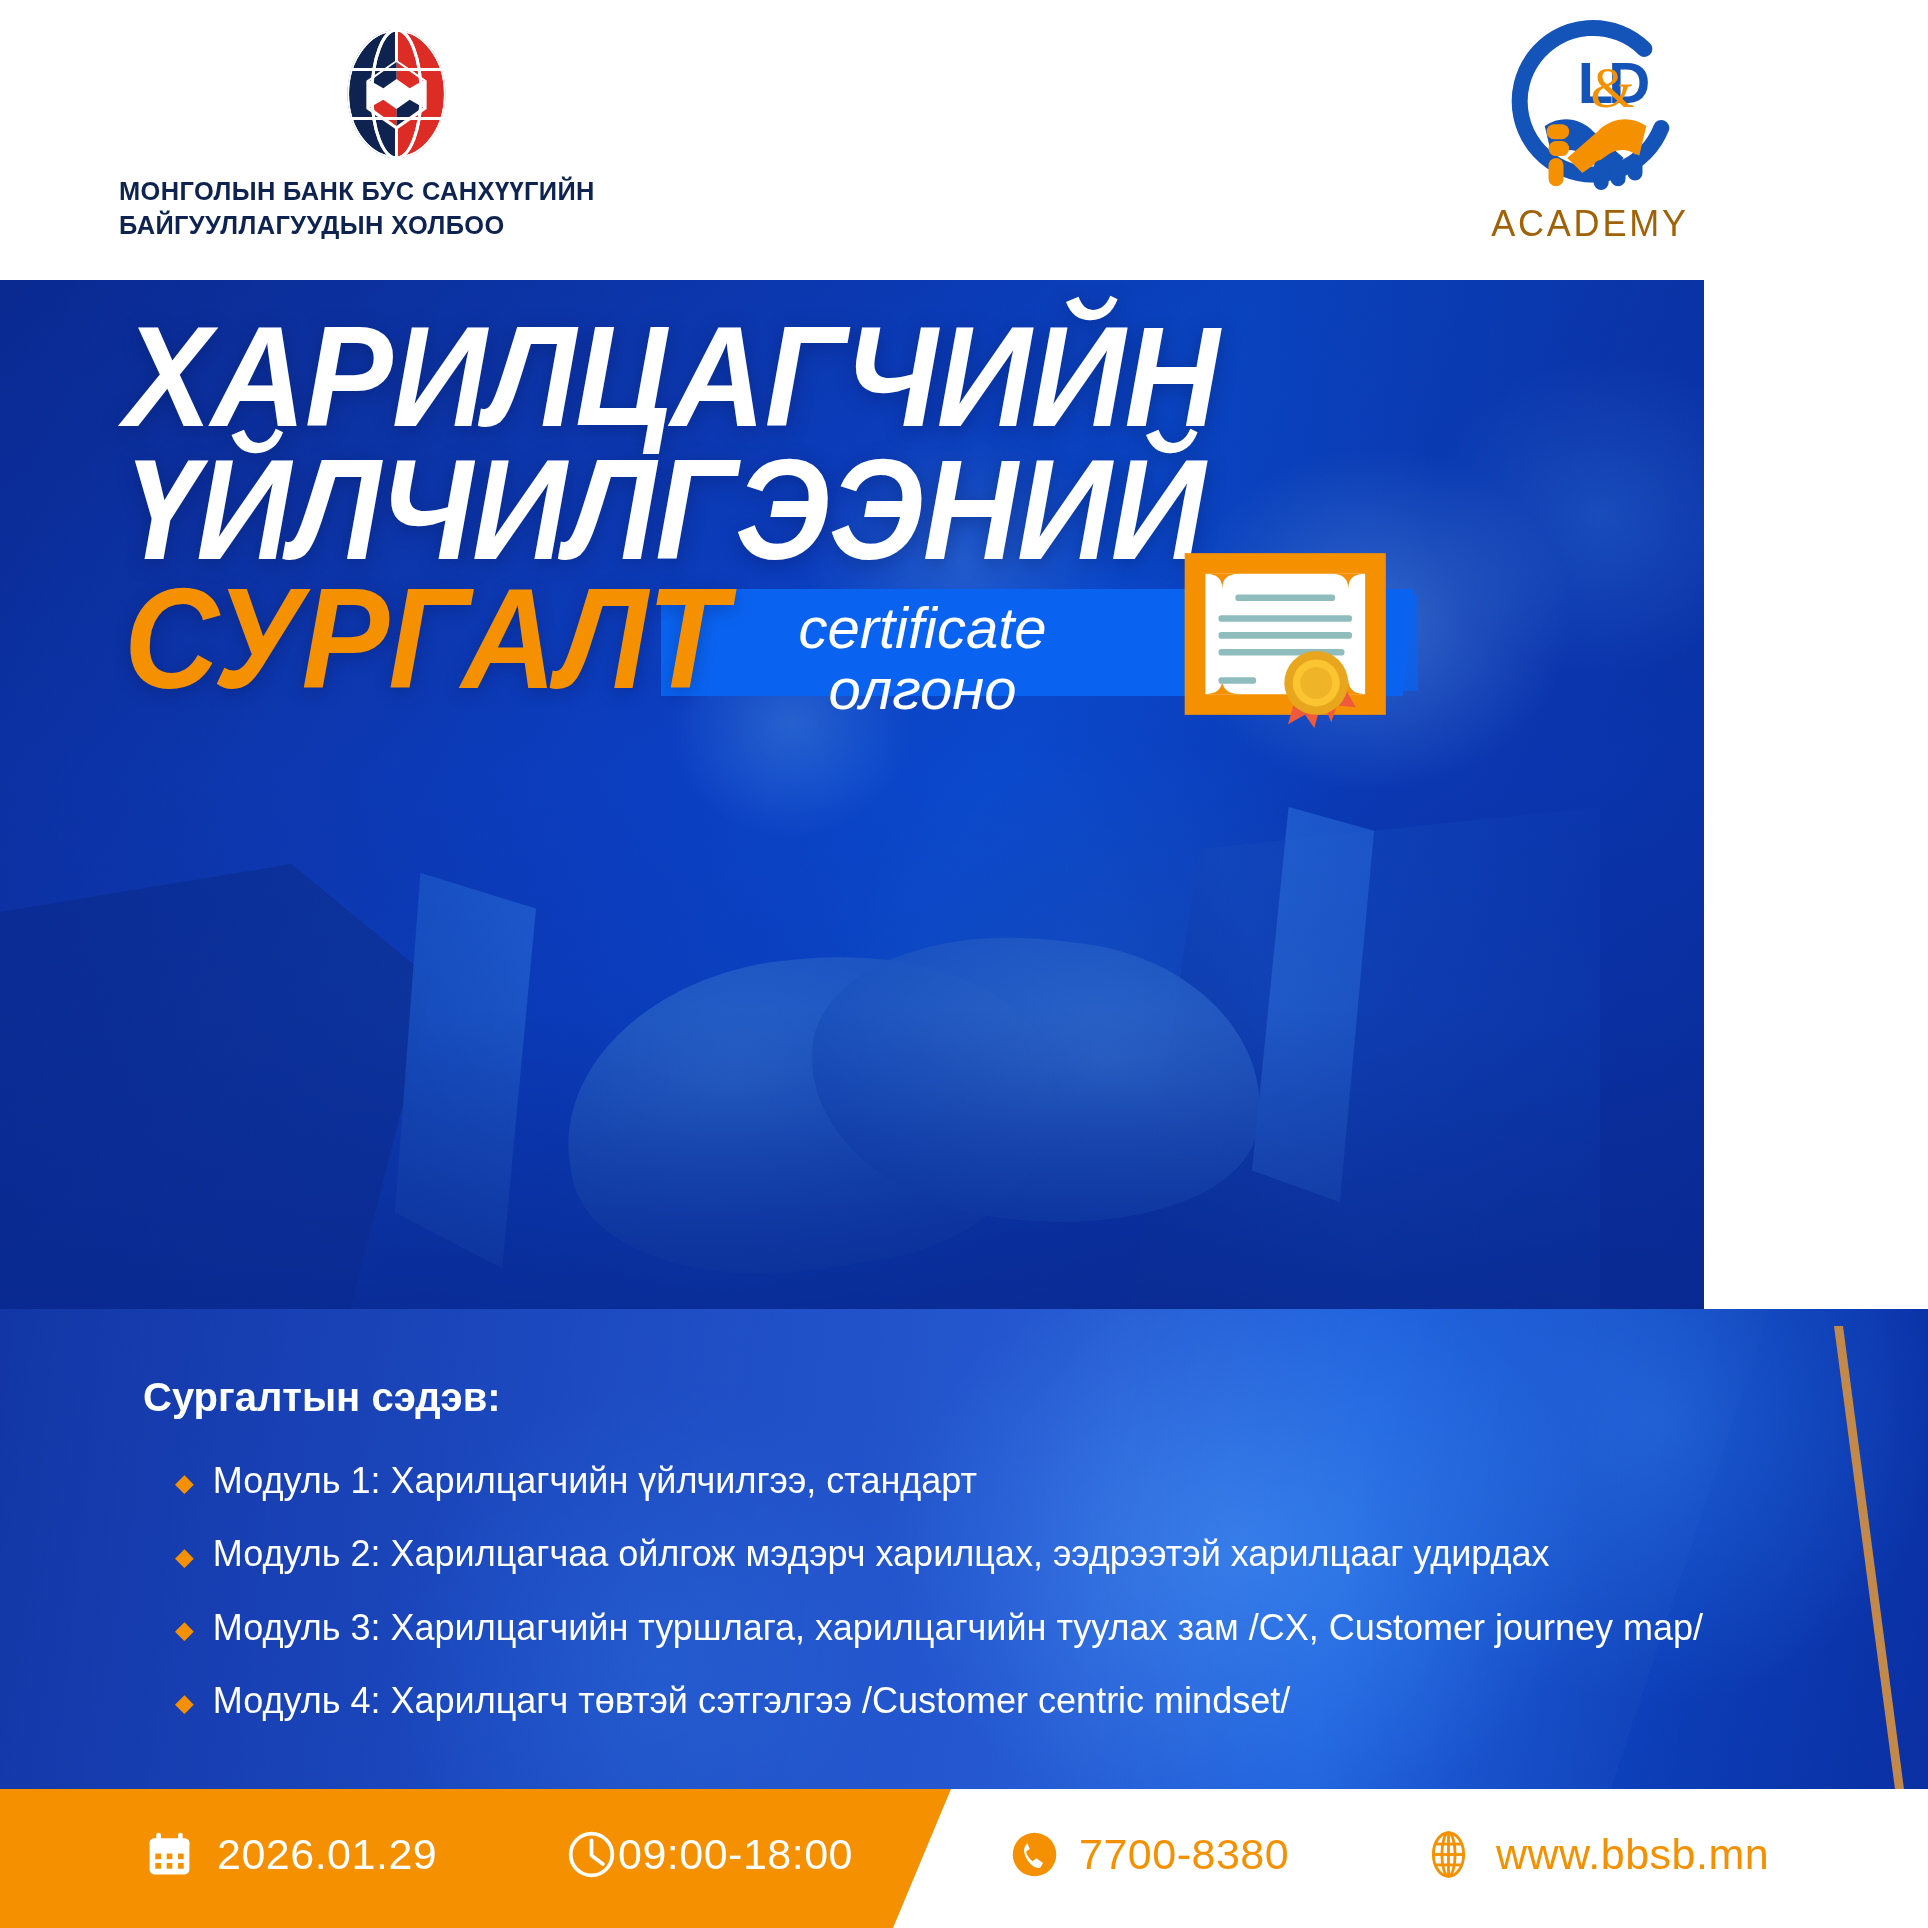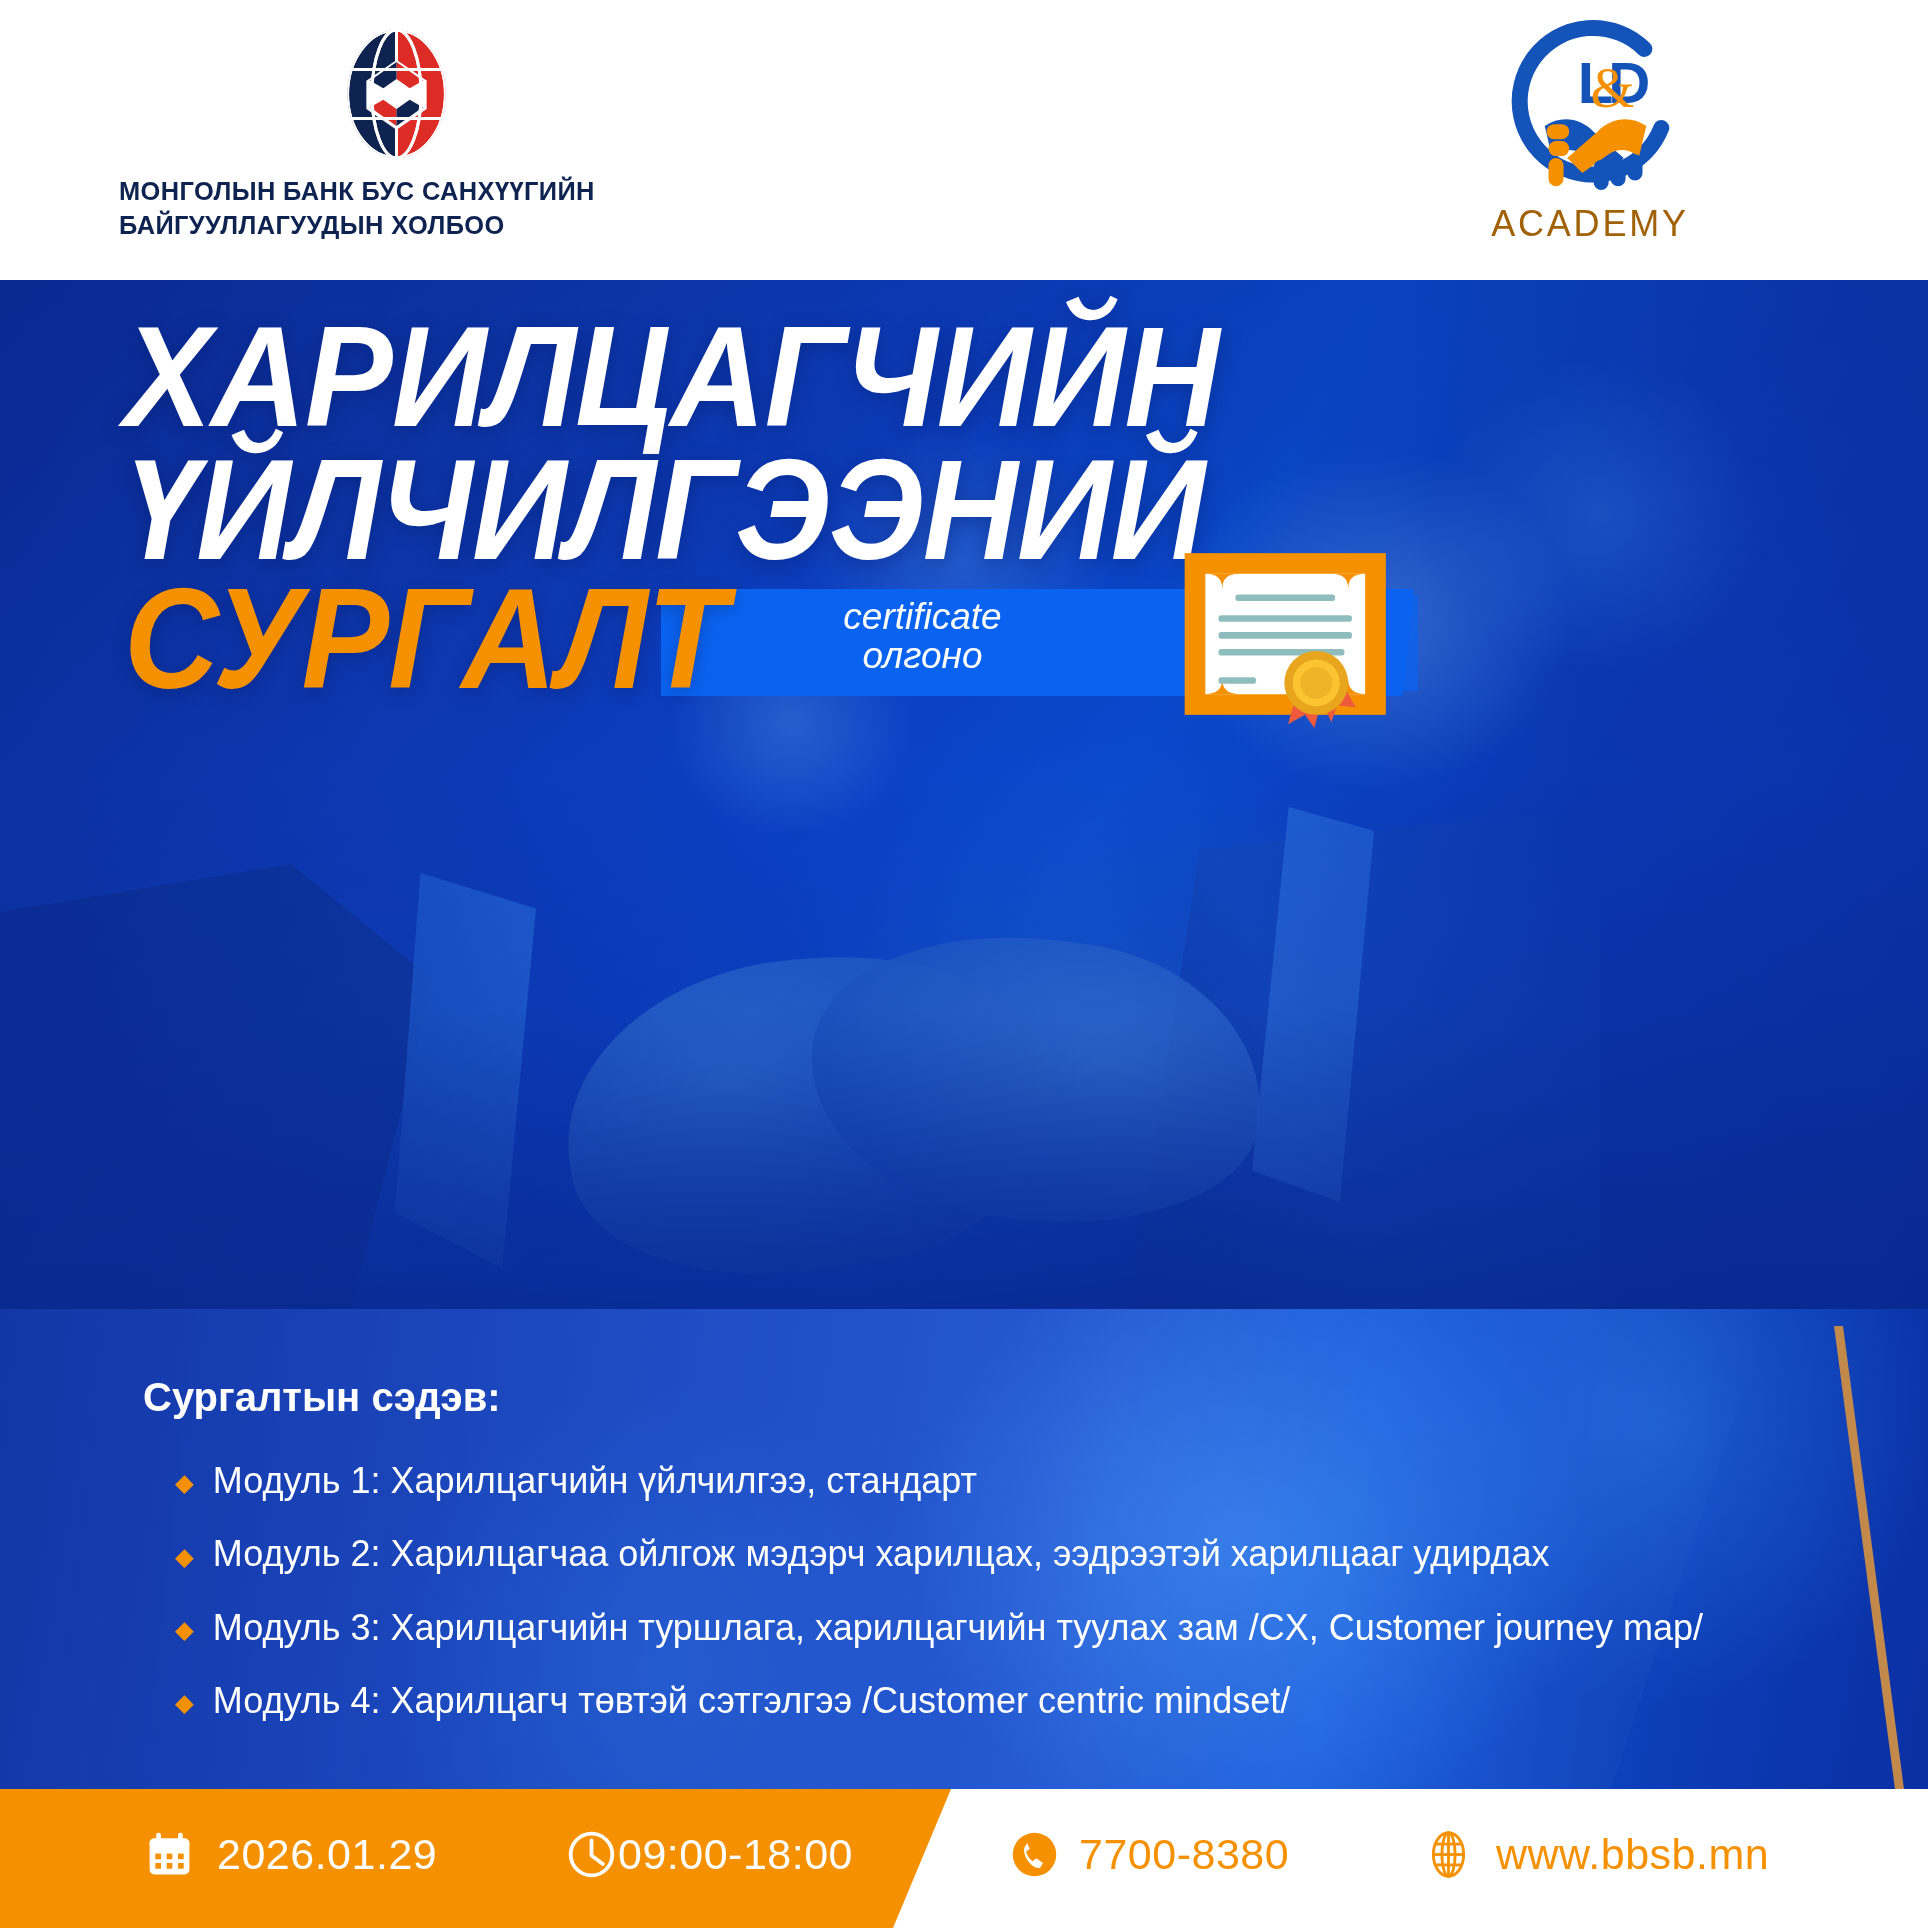--- a/index.html
+++ b/index.html
@@ -17,21 +17,21 @@
   .assoc-name{position:absolute;left:0;top:162px;width:546px;text-align:left;
     color:#0e2350;font-size:25.4px;font-weight:bold;letter-spacing:0.4px;line-height:1.32;}
   .assoc-name div{white-space:nowrap;}
 
   .ld-logo{position:absolute;left:1458px;top:17px;width:264px;height:252px;}
   .ld-mark{position:absolute;left:45px;top:0px;width:185px;height:188px;}
   .ld-academy{position:absolute;left:0;top:186px;width:264px;text-align:center;
     color:#a16207;font-size:36px;font-weight:normal;letter-spacing:2.8px;}
 
   
-  .hero{position:absolute;left:0;top:280px;width:1928px;height:1029px;overflow:hidden;
+  .hero{position:absolute;left:0;top:280px;width:1704px;height:1029px;overflow:hidden;
     background:#0d2f9e;}
   .hero-photo{position:absolute;inset:0;
      background:
        radial-gradient(ellipse 282px 245px at 1375px 339px, rgba(120,185,255,.55), rgba(120,185,255,0) 70%),
        radial-gradient(ellipse 217px 188px at 960px 282px, rgba(90,165,255,.45), rgba(90,165,255,0) 72%),
        radial-gradient(ellipse 169px 160px at 791px 443px, rgba(110,190,255,.40), rgba(110,190,255,0) 72%),
        radial-gradient(ellipse 245px 226px at 1601px 235px, rgba(70,150,250,.40), rgba(70,150,250,0) 70%),
        radial-gradient(ellipse 395px 339px at 1111px 716px, rgba(40,125,235,.45), rgba(40,125,235,0) 75%),
        radial-gradient(ellipse 311px 311px at 282px 829px, rgba(30,110,225,.40), rgba(30,110,225,0) 75%),
        linear-gradient(118deg,#0b2a94 0%,#0f3bb4 22%,#0d47d2 42%,#0b55e0 56%,#0c3cba 74%,#0a2f9f 100%);
@@ -67,21 +67,21 @@
   .sub-row{position:absolute;left:124px;top:287px;display:flex;align-items:center;z-index:6;}
   .t-sургалт{color:#f59100;font-weight:bold;font-style:italic;font-size:143px;line-height:1;
     letter-spacing:-0.9px;white-space:nowrap;transform:scaleX(.92);transform-origin:left center;
     text-shadow:0 3.8px 19px rgba(2,20,80,.30);}
 
   .cert-badge{position:absolute;left:661px;top:309px;width:753px;height:107px;z-index:5;}
   .cert-bar{position:absolute;left:0;top:0;width:753px;height:107px;background:#0a63f0;
     clip-path:polygon(0 0,100% 0,98.5% 100%,0 100%);}
   .cert-bar-dark{position:absolute;left:701px;top:5.6px;width:56px;height:96px;background:#0a63f0;opacity:.75;}
   .cert-text{position:absolute;left:40px;top:7.5px;width:443px;text-align:center;color:#fff;
-    font-style:italic;font-size:37px;line-height:1.06;font-weight:400;}
+    font-style:italic;font-size:58px;line-height:1.06;font-weight:400;}
   .cert-icon{position:absolute;left:516px;top:-49px;width:224px;height:188px;}
 
   
   .panel{position:absolute;left:0;top:1309px;width:1928px;height:480px;overflow:hidden;
     background:
       radial-gradient(ellipse 490px 405px at 1243px 235px,rgba(55,140,245,.55),rgba(55,140,245,0) 72%),
       radial-gradient(ellipse 395px 395px at 1657px 113px,rgba(45,125,240,.45),rgba(45,125,240,0) 72%),
       radial-gradient(ellipse 358px 377px at 659px 358px,rgba(25,95,215,.45),rgba(25,95,215,0) 75%),
       linear-gradient(100deg,#0a2fa3 0%,#0c3cbb 28%,#0d46cc 52%,#1057db 68%,#0c3cb5 86%,#0a2ea0 100%); padding-left: 32px;}
   .panel-lighten{position:absolute;left:0;top:0;width:1770px;height:480px;

